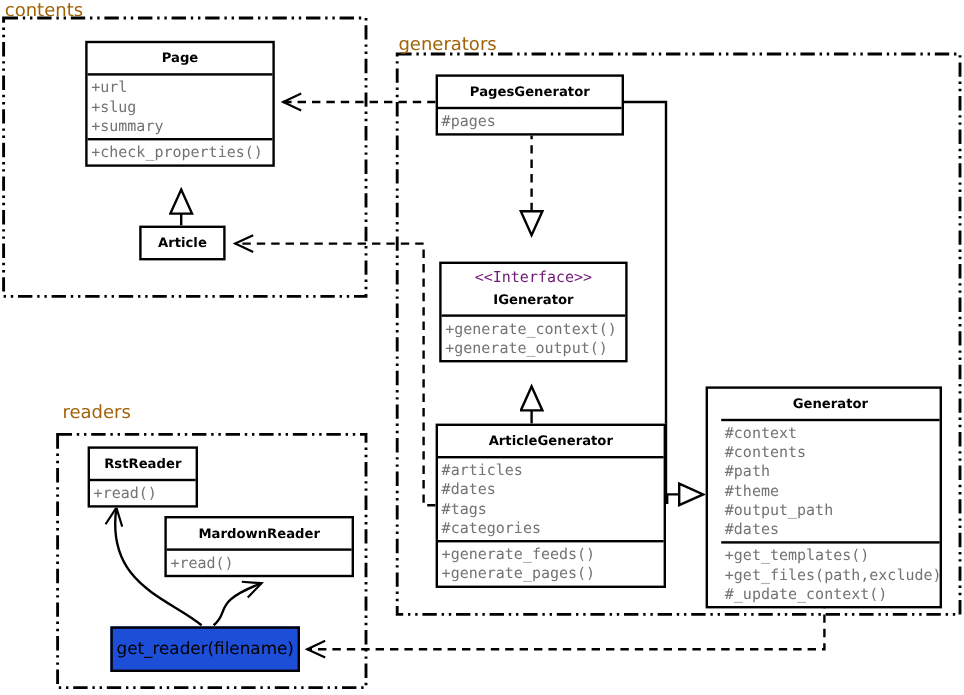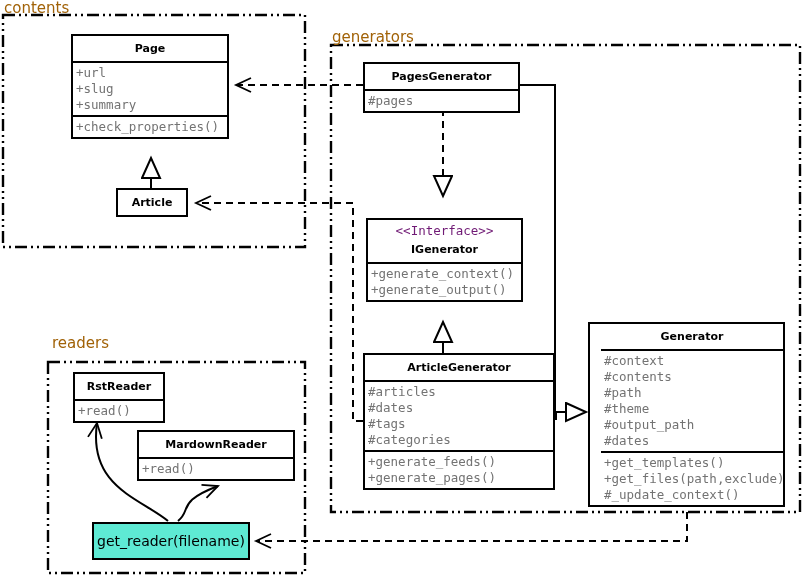--- a/index.html
+++ b/index.html
@@ -9,21 +9,21 @@
   .pkg-label{position:absolute;font-size:15px;color:#a16207;line-height:16px;
              font-family:"DejaVu Sans","Liberation Sans",sans-serif;}
   .uml-class{position:absolute;background:#ffffff;border:2px solid #000;box-sizing:border-box;}
   .cls-title{font-weight:bold;font-size:11px;text-align:center;line-height:21px;
              padding:2px 4px;color:#000;white-space:nowrap;}
   .cls-stereotype{font-family:"DejaVu Sans Mono","Liberation Mono",monospace;
              font-size:12.5px;text-align:center;line-height:16px;padding-top:3px;color:#701a75;}
   .compartment{border-top:2px solid #000;padding:2px 3px;}
   .member{font-family:"DejaVu Sans Mono","Liberation Mono",monospace;
           font-size:12.5px;line-height:16px;color:#737373;white-space:nowrap;}
-  .plain-node{position:absolute;background:#5eead4;border:2px solid #000;box-sizing:border-box;
+  .plain-node{position:absolute;background:#1d4ed8;border:2px solid #000;box-sizing:border-box;
           display:flex;align-items:center;justify-content:center;font-size:14px;color:#000;}
 </style>
 </head>
 <body>
 
 <div id="canvas">
 
   <svg id="wires" width="803" height="579" viewBox="0 0 803 579" xmlns="http://www.w3.org/2000/svg">
     <defs>
       <marker id="tri" markerUnits="userSpaceOnUse" markerWidth="24" markerHeight="22" refX="21" refY="10" orient="auto">

